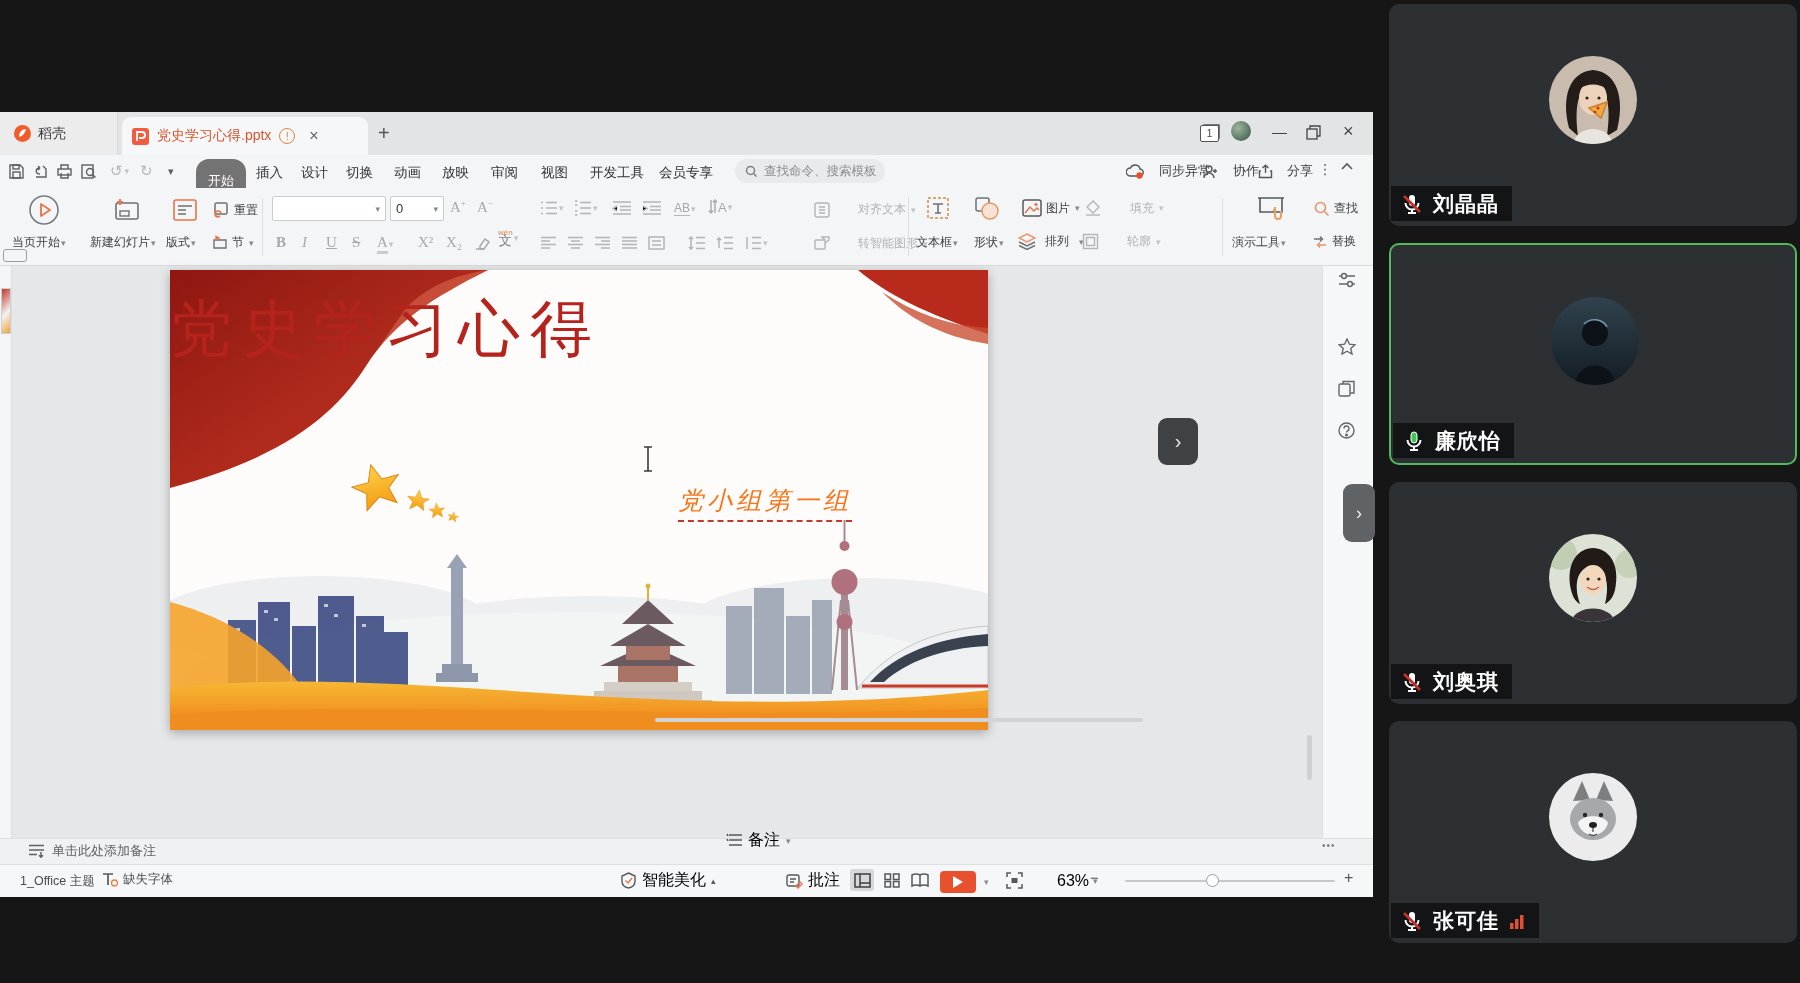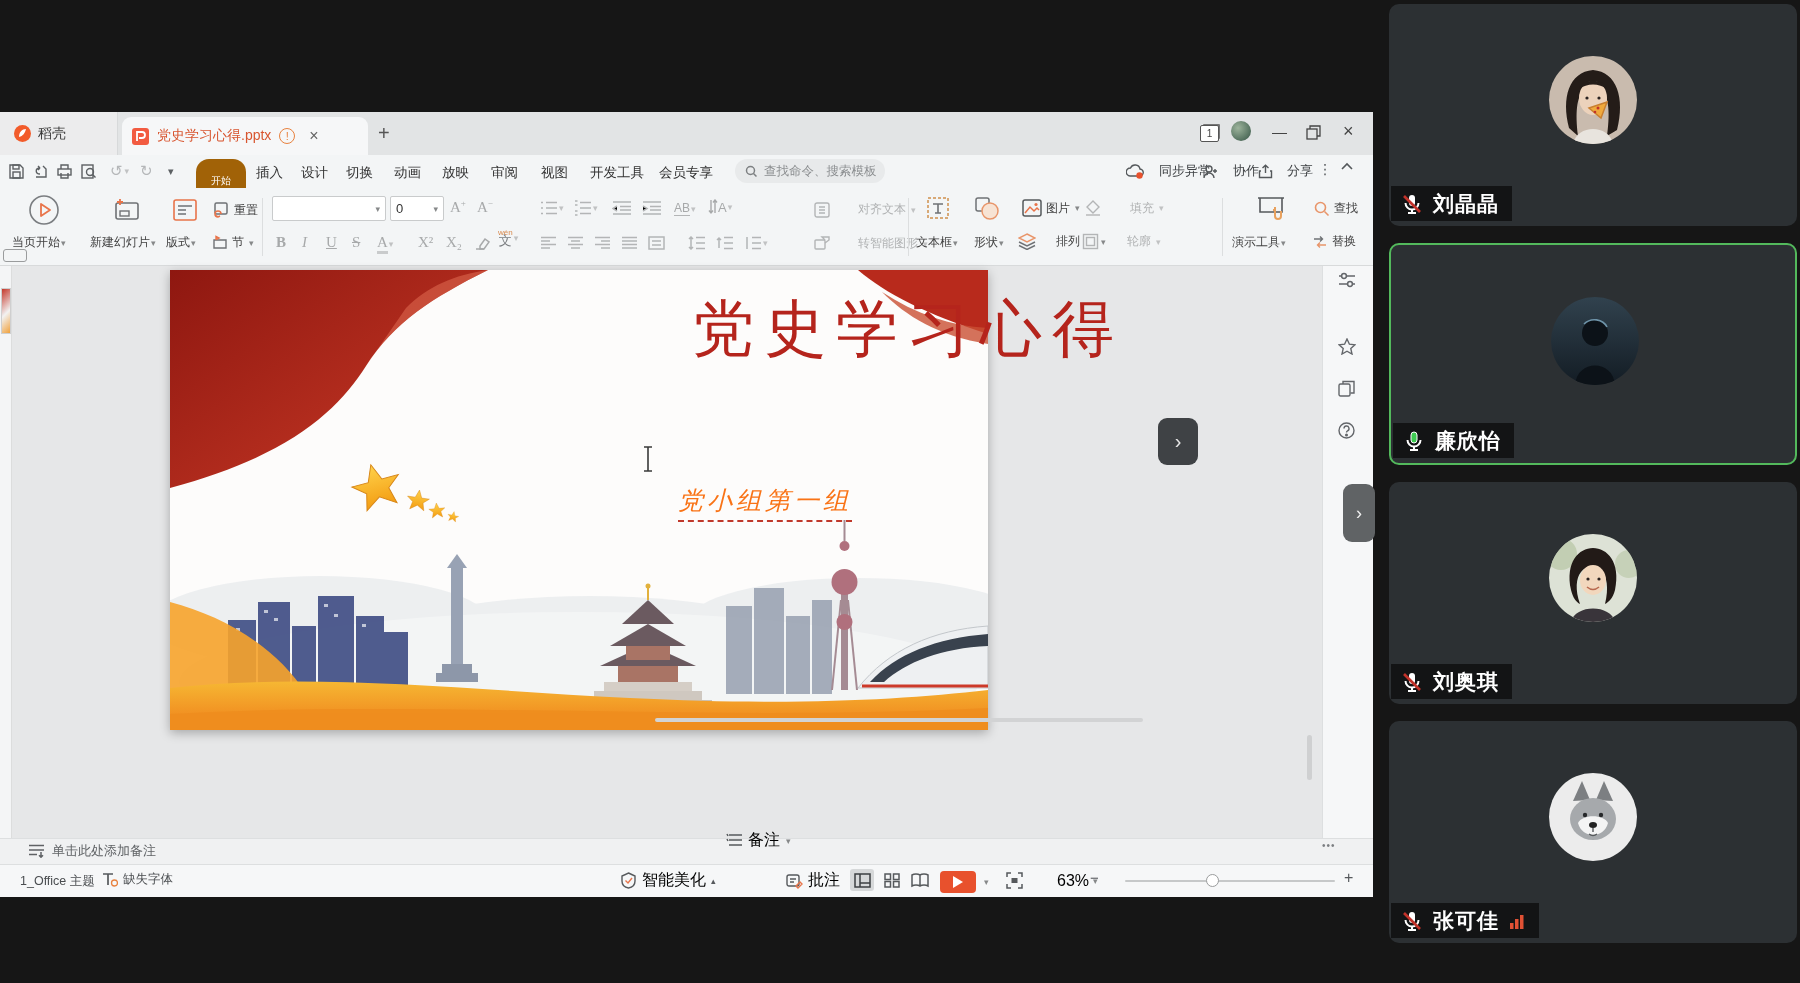--- a/index.html
+++ b/index.html
@@ -19,39 +19,39 @@
   .tab-close{color:#666;font-size:16px;margin-left:6px;cursor:default;}
   .newtab{left:378px;top:122px;font-size:20px;color:#555;}
   .win-badge{left:1200px;top:125px;width:17px;height:15px;border:1.2px solid #555;border-radius:2px;font-size:10px;color:#444;display:flex;align-items:center;justify-content:center;background:#fff;box-shadow:2px -2px 0 -1px #777;}
   .win-avatar{left:1231px;top:121px;width:20px;height:20px;border-radius:50%;background:radial-gradient(circle at 35% 35%,#9db49c,#53705e 70%,#2c4136);}
   .wc{font-size:15px;color:#444;}
   
   .menubar{left:0;top:155px;width:1373px;height:33px;background:#f3f5f6;}
   .qat-ic{color:#5c6063;}
   .qat-ic.dis{color:#b5b7b9;}
   .menu-item{font-size:13.5px;color:#333;}
-  .menu-pill{background:#a16207;color:#fff;border-radius:13px;width:50px;height:43px;display:flex;align-items:center;justify-content:center;font-size:10px;}
+  .menu-pill{background:#737373;color:#fff;border-radius:13px;width:50px;height:43px;display:flex;align-items:center;justify-content:center;font-size:13px;}
   .search-pill{left:735px;top:159px;width:150px;height:24px;border-radius:12px;background:#e8eaeb;gap:6px;padding-left:10px;box-sizing:border-box;color:#8a8d8f;font-size:12.5px;}
   .mr-item{font-size:13px;color:#3f4245;gap:14px;}
   
   .ribbon{left:0;top:188px;width:1373px;height:78px;background:#f3f5f6;border-bottom:1px solid #d8dadb;box-sizing:border-box;}
   .rdiv{width:1px;height:58px;background:#dcdedf;top:198px;}
   .rlbl{font-size:12px;color:#424242;}
   .rlbl.dim{color:#b0b2b3;margin-left:24px;}
   .caret{font-size:9px;color:#868889;margin-left:1px;}
   .caret.dim{color:#c0c2c3;}
   .combo{height:25px;background:#fff;border:1px solid #c9cbcc;border-radius:2px;box-sizing:border-box;font-size:13px;color:#333;display:flex;align-items:center;justify-content:space-between;padding:0 5px;}
   .fmt{font-size:15px;color:#a7a9aa;font-family:"Liberation Serif",serif;}
   
   .docarea{left:0;top:266px;width:1322px;height:572px;background:#e6e7e8;}
   .leftstrip{left:0;top:266px;width:12px;height:572px;background:#f4f5f6;border-right:1px solid #dcdddd;box-sizing:border-box;}
   .thumb{left:1px;top:288px;width:10px;height:46px;border:1px solid #cfcfcf;background:linear-gradient(135deg,#c4372a,#f2f2f2 55%,#f0a13c);box-sizing:border-box;}
   .paneltoggle{left:3px;top:249px;width:24px;height:13px;border:1px solid #9a9c9d;border-radius:3px;box-sizing:border-box;}
   .slide{left:170px;top:270px;width:818px;height:460px;background:#fff;box-shadow:0 3px 10px rgba(0,0,0,.28);}
-  .slide-title{left:170px;width:954px;text-align:right;font-family:"DejaVu Serif","Liberation Serif",serif;color:#b5241c;font-size:62px;letter-spacing:10px;line-height:1;}
+  .slide-title{left:170px;width:954px;text-align:left;font-family:"DejaVu Serif","Liberation Serif",serif;color:#b5241c;font-size:62px;letter-spacing:10px;line-height:1;}
   .slide-sub{left:660px;top:484px;width:210px;text-align:center;font-family:"DejaVu Serif","Liberation Serif",serif;font-style:italic;color:#f97316;font-size:25px;letter-spacing:4px;}
   .slide-sub .u{border-bottom:2px dashed #c0392b;padding-bottom:5px;}
   .cursorI{left:643px;top:446px;width:10px;height:26px;}
   .hsb{left:655px;top:718px;width:488px;height:4px;border-radius:2px;background:#d2d3d4;}
   .vsb{left:1307px;top:735px;width:5px;height:45px;border-radius:3px;background:#cfd0d1;}
   .darktab{left:1158px;top:418px;width:40px;height:47px;background:#3f4245;border-radius:9px;color:#e8e8e8;font-size:20px;display:flex;align-items:center;justify-content:center;}
   .graytab{left:1343px;top:484px;width:32px;height:58px;background:#606365;border-radius:9px;color:#f0f0f0;font-size:18px;display:flex;align-items:center;justify-content:center;}
   .rightbar{left:1322px;top:266px;width:51px;height:572px;background:#f6f7f8;border-left:1px solid #dddfe0;box-sizing:border-box;}
   .rb-ic{left:1338px;color:#63666a;}
   
@@ -412,21 +412,21 @@
       <span class="caret">▾</span>
   </div>
   <div class="abs f" style="left:1084px;top:199px;gap:4px;">
     <svg width="18" height="18" viewBox="0 0 18 18" fill="none" stroke="#b3b5b6" stroke-width="1.4">
         <path d="M9,2 L15,8 L9,14 L3,8 Z"></path>
         <path d="M2,16 h14"></path>
       </svg>
     <span class="rlbl dim">填充</span>
       <span class="caret dim">▾</span>
   </div>
-  <div class="abs f" style="left:1018px;top:233px;gap:20px;">
+  <div class="abs f" style="left:1018px;top:233px;gap:9px;">
     <svg width="18" height="17" viewBox="0 0 18 17" fill="none" stroke-width="1.4">
         <path d="M9,1 L17,5 L9,9 L1,5 Z" stroke="#e8956a"></path>
         <path d="M1,9 L9,13 L17,9" stroke="#6f7275"></path>
         <path d="M1,12.5 L9,16.5 L17,12.5" stroke="#6f7275"></path>
       </svg>
     <span class="rlbl">排列</span>
       <span class="caret">▾</span>
   </div>
   <div class="abs f" style="left:1082px;top:233px;gap:4px;">
     <svg width="17" height="17" viewBox="0 0 17 17" fill="none" stroke="#b3b5b6" stroke-width="1.4">

